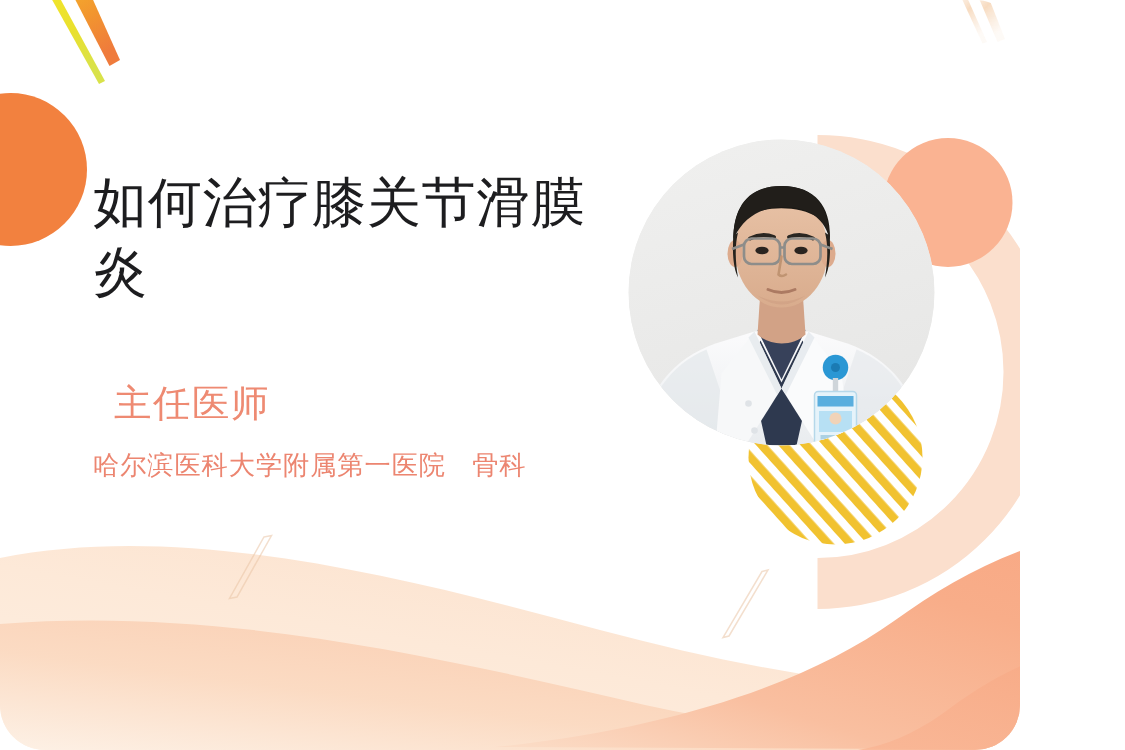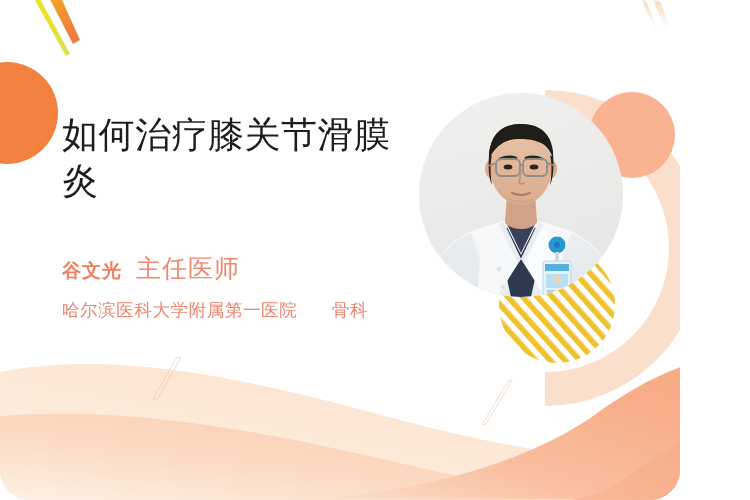--- a/index.html
+++ b/index.html
@@ -53,21 +53,21 @@
     letter-spacing:1px;
   }
   .hospital-line {
     margin-top:13px;
     font-size:17.5px;
     font-weight:400;
     color:#ec8570;
     letter-spacing:0.6px;
     white-space:nowrap;
   }
-  .hospital-dept { margin-left:29px; }
+  .hospital-dept { margin-left:12px; }
 
   
   .portrait-wrap {
     position:absolute;
     left:419px; top:93px;
     width:204px; height:204px;
     z-index:30;
   }
   .portrait-disc {
     position:absolute; inset:0;
@@ -255,21 +255,20 @@
           <circle cx="84" cy="194" r="2.2" fill="#dfe3e7"></circle>
         </g>
       </svg>
     </div>
   </div>
 
   <div class="text-block">
     <div class="title">如何治疗膝关节滑膜炎</div>
 
     <div class="doctor-line">
-      <span class="doctor-name">谷文光</span>
       <span class="doctor-title">主任医师</span>
     </div>
 
     <div class="hospital-line">
       <span>哈尔滨医科大学附属第一医院</span>
       <span class="hospital-dept">骨科</span>
     </div>
   </div>
 
 </div>

